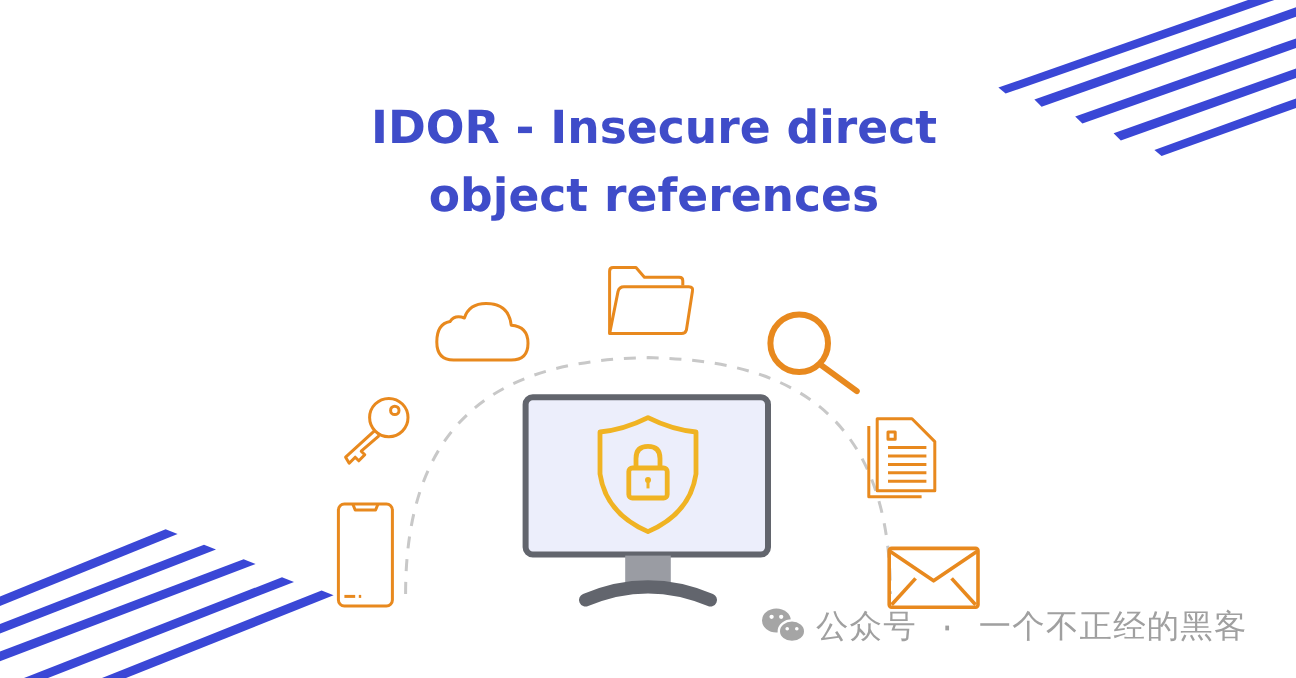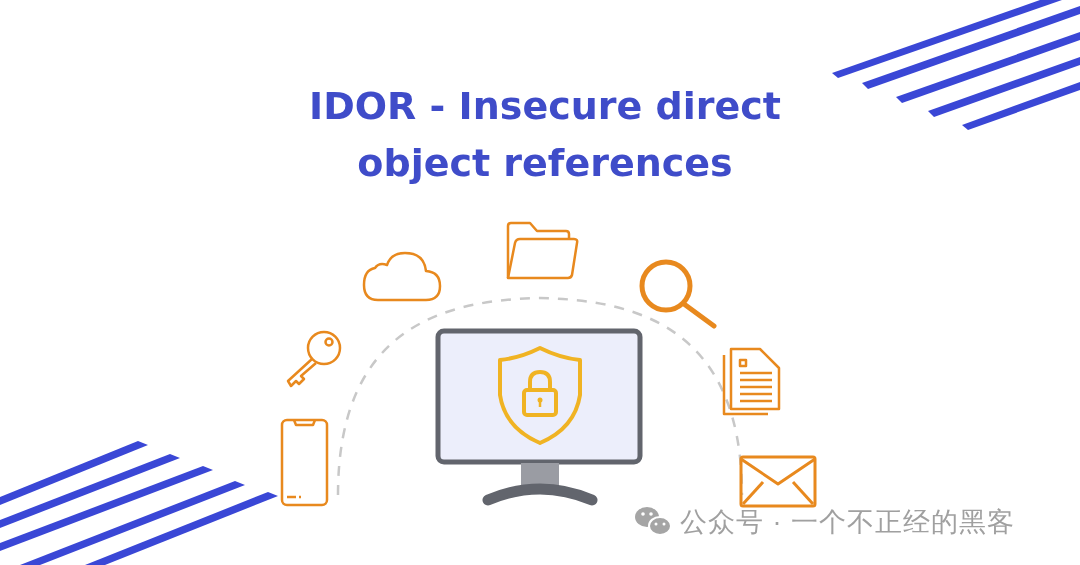--- a/index.html
+++ b/index.html
@@ -8,21 +8,21 @@
     position: absolute; left: 0; width: 1090px; top: 78px;
     text-align: center; color: #3f4cc9; font-weight: bold;
     font-size: 38px; line-height: 57px; letter-spacing: 0px;
     font-family: "DejaVu Sans", sans-serif;
   }
   .title div { white-space: nowrap; }
   svg.art { position: absolute; left: 0; top: 0; }
   .watermark {
     position: absolute; left: 634px; top: 502px; height: 40px;
     display: flex; align-items: center; gap: 8px;
-    color: #a0a0a0; font-size: 27px; font-family: Liberation Sans, sans-serif;
+    color: #a0a0a0; font-size: 27px; font-family: Liberation Mono, monospace;
   }
   .watermark .wm-text { letter-spacing: 1px; }
 </style>
 </head>
 <body>
 
 <svg class="art" width="1080" height="565" viewBox="0 0 1080 565">
 
   <g fill="#3a47d6">
     <polygon points="832,73 1040,0 1062,0 838,78"></polygon>

